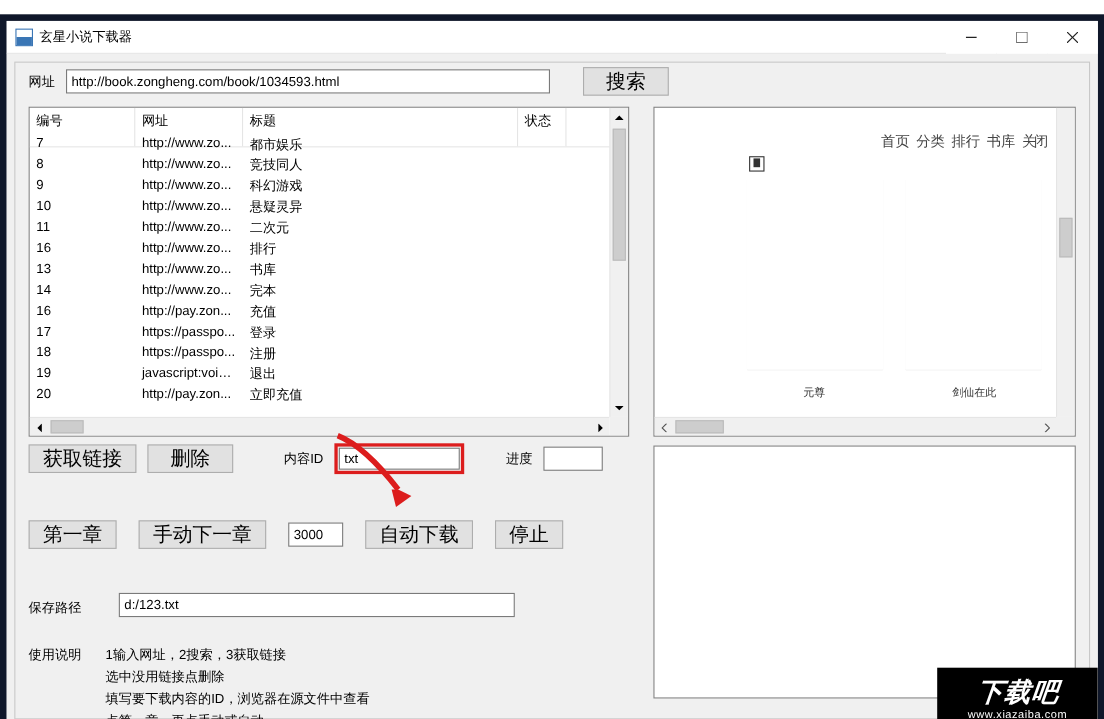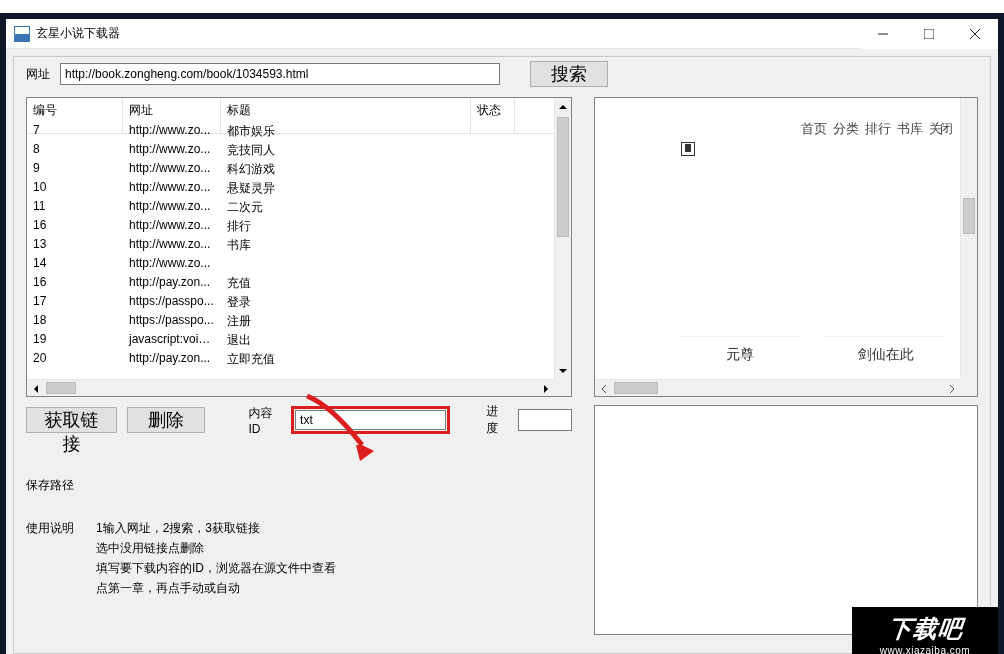--- a/index.html
+++ b/index.html
@@ -166,21 +166,21 @@
   .row-below {
     display: flex; align-items: center; gap: 10px;
     margin-top: 6px;
   }
 
   .red-box {
     border: 3px solid #dc1d1d;
     padding: 1px;
     display: inline-block;
   }
-  .red-box input.tb { border: 1px solid #7a7a7a; height: 20px; width: 151px; }
+  .red-box input.tb { border: 1px solid #7a7a7a; height: 20px; width: 110px; }
 
   .row-actions {
     display: flex; align-items: center; gap: 20px;
     margin-top: 42px;
   }
   .num-tb { width: 50px; text-align: left; }
 
   .row-save {
     display: flex; align-items: flex-end; gap: 12px;
     margin-top: 40px;
@@ -219,21 +219,21 @@
     position:absolute; top:64px; left:84px; right:30px; bottom:60px;
     display:flex; gap:20px;
   }
   .card{
     flex:1; min-width:0; background:#fff;
     box-shadow: 0 1px 0 rgba(0,0,0,0.04);
     border-radius:1px;
   }
   .card-labels{
     position:absolute; bottom:32px; left:84px; right:30px;
-    display:flex; gap:23px; font-size:14px; color:#333;justify-content:center;
+    display:flex; gap:23px; font-size:10px; color:#333;justify-content:center;
   }
   .card-labels span{ flex:1; text-align:center; }
   .pv-vscroll{
     position:absolute; top:0; right:0; width:17px; bottom:17px;
     background:#f0f0f0; border-left:1px solid #e5e5e5;
   }
   .pv-vscroll .thumb{
     position:absolute; left:2px; right:2px; top:100px; height:36px;
     background:#cdcdcd; border:1px solid #bbb;
   }
@@ -371,20 +371,21 @@
                 </div>
                 <div class="lv-row">
                   <div class="c col-id">13</div>
                   <div class="c col-url">http://www.zo...</div>
                   <div class="c col-title">书库</div>
                   <div class="c col-stat"></div>
                 </div>
                 <div class="lv-row">
                   <div class="c col-id">14</div>
                   <div class="c col-url">http://www.zo...</div>
+                  <div class="c col-title">完本</div>
                   <div class="c col-stat"></div>
                 </div>
                 <div class="lv-row">
                   <div class="c col-id">16</div>
                   <div class="c col-url">http://pay.zon...</div>
                   <div class="c col-title">充值</div>
                   <div class="c col-stat"></div>
                 </div>
                 <div class="lv-row">
                   <div class="c col-id">17</div>
@@ -452,23 +453,31 @@
             <span class="lbl">进度</span>
             <input class="tb" style="width: 54px;" value="">
           </div>
 
           <svg class="anno-arrow" viewBox="0 0 90 72">
             <defs></defs>
             <path d="M5 5 Q 30 15 60 54" stroke="#dc1d1d" stroke-width="5" fill="none"></path>
             <polygon points="60,54 72,60 58,70 54,54" fill="#dc1d1d"></polygon>
           </svg>
 
+          <div class="row-actions">
+            <button class="btn">第一章</button>
+            <button class="btn" style="min-width:96px">手动下一章</button>
+            <input class="tb num-tb" value="3000" style="">
+            <button class="btn">自动下载</button>
+            <button class="btn" style="min-width:58px">停止</button>
+          </div>
 
           <div class="row-save">
             <span class="lbl" style="width:70px">保存路径</span>
+            <input class="tb" value="d:/123.txt" style="">
           </div>
 
           <div class="row-help">
             <span class="lbl" style="width:56px">使用说明</span>
             <div class="help-lines" id="help-lines">
                 <p>1输入网址，2搜索，3获取链接</p>
                 <p>选中没用链接点删除</p>
                 <p>填写要下载内容的ID，浏览器在源文件中查看</p>
                 <p>点第一章，再点手动或自动</p>
               </div>

